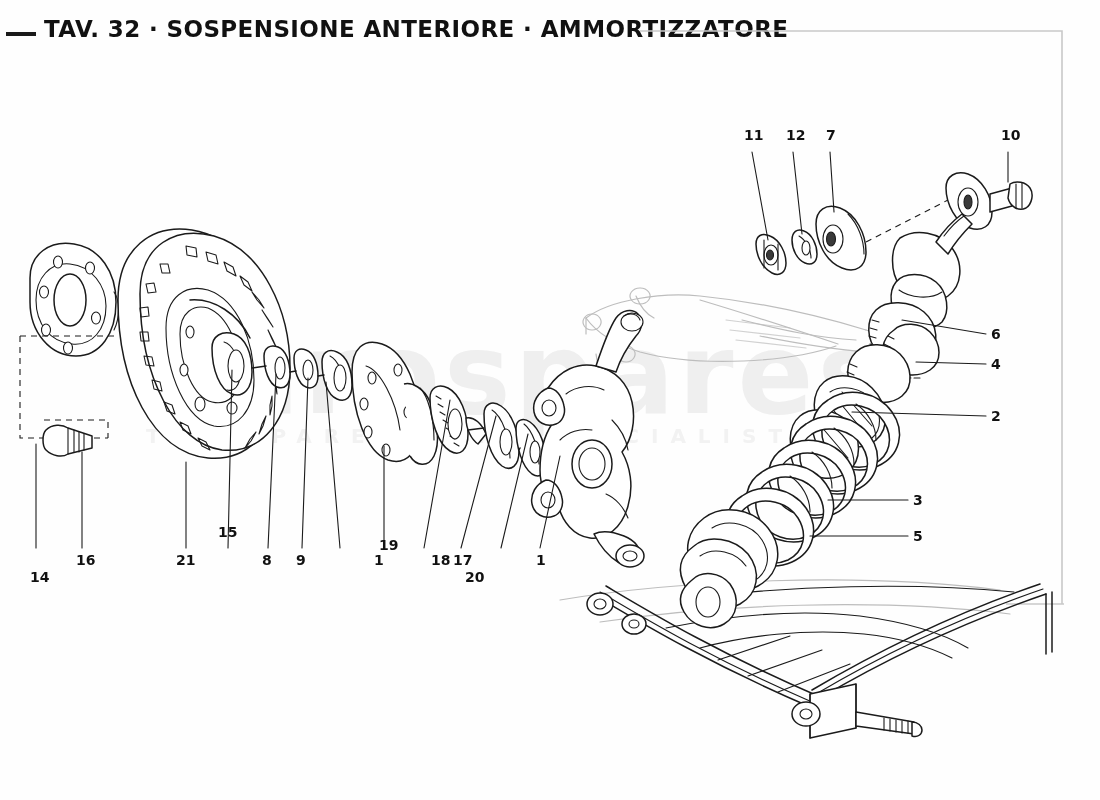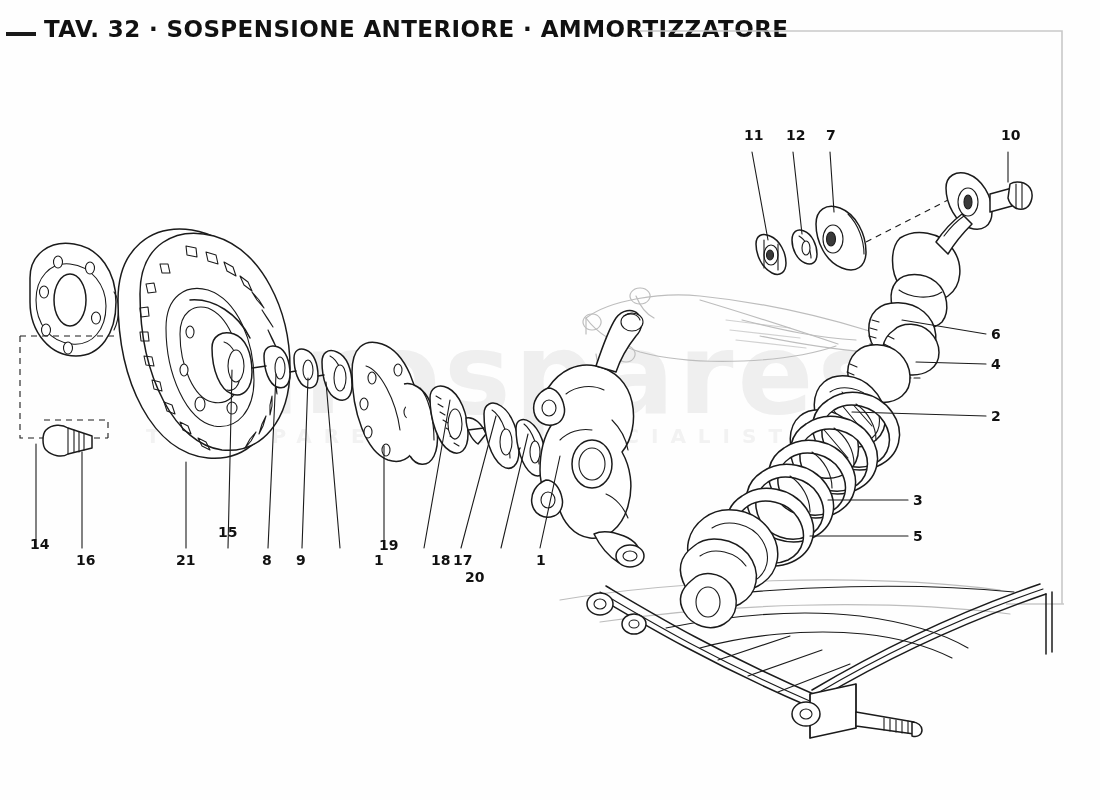--- a/index.html
+++ b/index.html
@@ -522,21 +522,21 @@
       <path d="M 986 334 L 902 320"></path>
       <path d="M 986 364 L 916 362"></path>
       <path d="M 986 416 L 852 412"></path>
       <path d="M 908 500 L 828 500"></path>
       <path d="M 908 536 L 810 536"></path>
     </g>
 
   </svg>
 
   <div>
-    <span class="num" style="left:30px;top:537px;">14</span>
+    <span class="num" style="left:30px;top:570px;">14</span>
     <span class="num" style="left:76px;top:553px;">16</span>
     <span class="num" style="left:176px;top:553px;">21</span>
     <span class="num" style="left:218px;top:525px;">15</span>
     <span class="num" style="left:262px;top:553px;">8</span>
     <span class="num" style="left:296px;top:553px;">9</span>
     <span class="num" style="left:331px;top:538px;margin-left:48px;">19</span>
     <span class="num" style="left:374px;top:553px;">1</span>
     <span class="num" style="left:415px;top:553px;margin-left:16px;">18</span>
     <span class="num" style="left:453px;top:553px;">17</span>
     <span class="num" style="left:465px;top:553px;margin-top:17px;">20</span>

